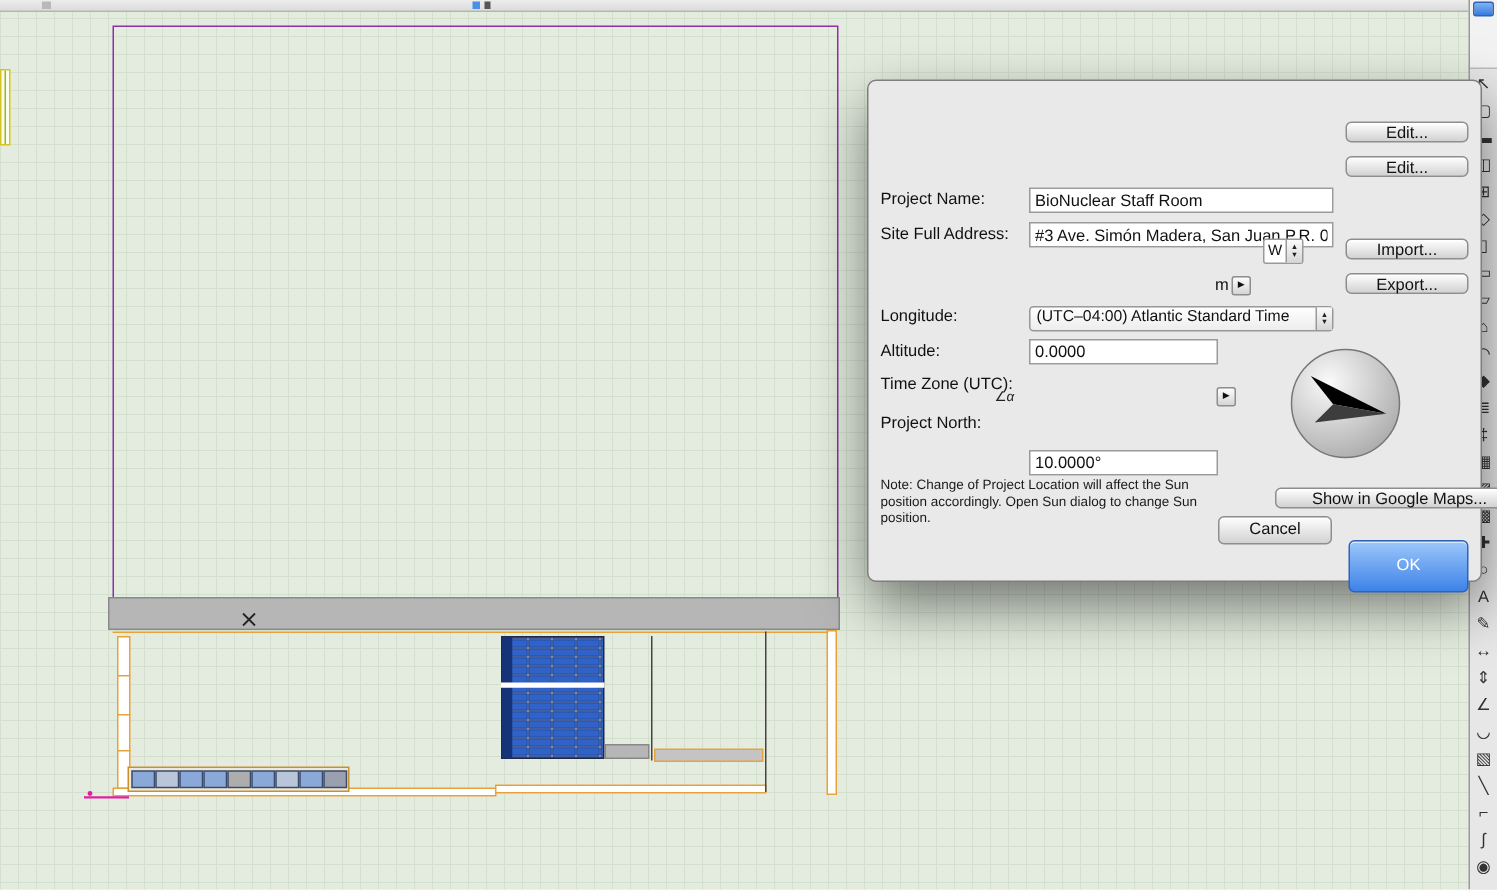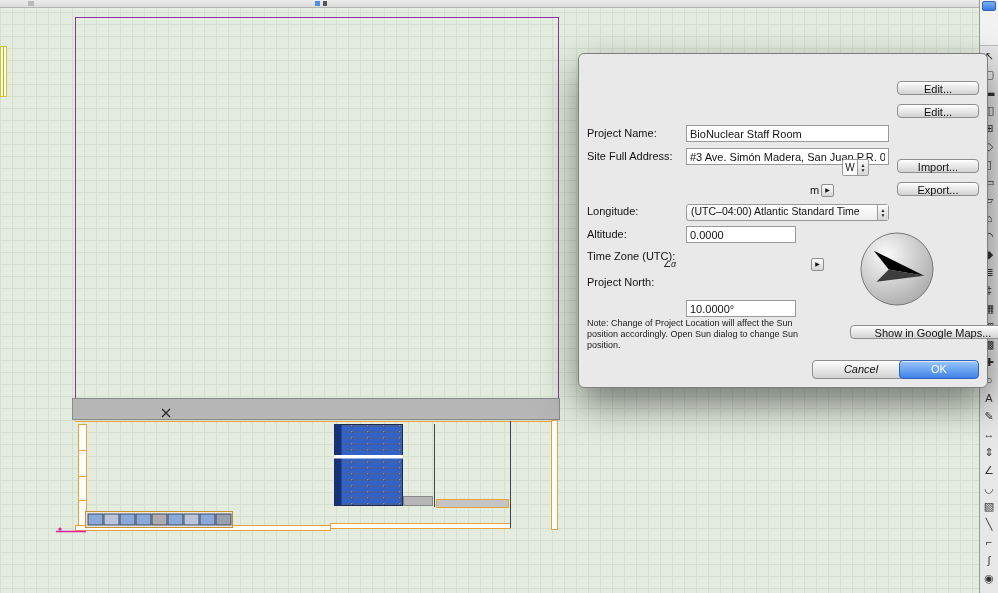--- a/index.html
+++ b/index.html
@@ -42,21 +42,21 @@
   .titlebar { height:19px; background:linear-gradient(#efefef,#cfcfcf);
     border-bottom:1px solid #a6a6a6; border-radius:5px 5px 0 0;
     text-align:center; font-size:11px; line-height:19px; color:#333; }
   .drow { position:absolute; left:0; right:0; height:17px; }
   .r1{top:27px}.r2{top:50px}.r3{top:82px}.r4{top:105px}.r5{top:128px}
   .r6{top:150px}.r7{top:176px}.r8{top:202px}
   .d-label { position:absolute; left:8px; line-height:17px; white-space:nowrap;margin-top:44px; }
   .d-field { position:absolute; left:107px; top:0; height:17px; border:1px solid #9a9a9a;
     background:#fff; font:11px/15px "Liberation Sans","DejaVu Sans",sans-serif;
     padding:0 3px; color:#111;margin-top:44px; }
-  .w-wide{width:203px}.w-coord{width:152px}.w-small{width:110px}
+  .w-wide{width:203px}.w-coord{width:152px}.w-small{width:126px}
   .col-btn { position:absolute; left:318px; width:82px; top:0; }
   .mbtn { height:14px; border:1px solid #8e8e8e; border-radius:4px;
     background:linear-gradient(#fefefe,#d2d2d2); box-shadow:inset 0 1px 0 #fff;
     font:11px/15px "Liberation Sans","DejaVu Sans",sans-serif; text-align:center;
     color:#111; width:100%; cursor:pointer; }
   .hemi { position:absolute; left:263px; top:0; height:17px; display:flex;
     border:1px solid #999; background:#fff; border-radius:2px; }
   .hemi-letter { width:14px; text-align:center; font-size:10px; line-height:15px; }
   .hemi-arrows, .dd-arrows { width:11px; border-left:1px solid #999;
     background:linear-gradient(#fbfbfb,#d6d6d6); display:flex; flex-direction:column;
@@ -70,22 +70,22 @@
     border:1px solid #999; border-radius:3px; background:linear-gradient(#fff,#ededed);
     display:flex; justify-content:space-between; align-items:flex-start; cursor:pointer; }
   .dd-text { padding:0 4px; font-size:10.5px; white-space:nowrap; overflow:hidden; }
   .dd-arrows { height:100%; }
   .angle-icon { position:absolute; left:84px; width:21px; line-height:17px;
     font-size:9px; font-style:italic; color:#222; }
   .compass { position:absolute; left:280px; top:177px; width:76px; height:76px; }
   .note { position:absolute; left:8px; top:264px; width:224px;
     font-size:9px; line-height:11px; color:#1a1a1a; }
   .gmaps { position:absolute; left:235px; top:271px; width:166px;margin-left:36px; }
-  .btn-cancel { position:absolute; left:233px; top:306px; width:98px; height:19px;font-style:italic; }
-  .btn-ok { position:absolute; left:320px; top:306px; width:80px; height:19px;
+  .btn-cancel { position:absolute; left:233px; top:290px; width:76px; height:19px; }
+  .btn-ok { position:absolute; left:320px; top:306px; width:80px; height:35px;
     background:linear-gradient(#9cc7fa,#3e82e8); border-color:#2f62b8; color:#fff;
     box-shadow:inset 0 1px 0 rgba(255,255,255,.6); }
 </style>
 </head>
 <body>
 
 <div class="app">
 
   <div class="canvas">
     <svg class="plan" width="998" height="593" viewBox="0 0 998 593">

